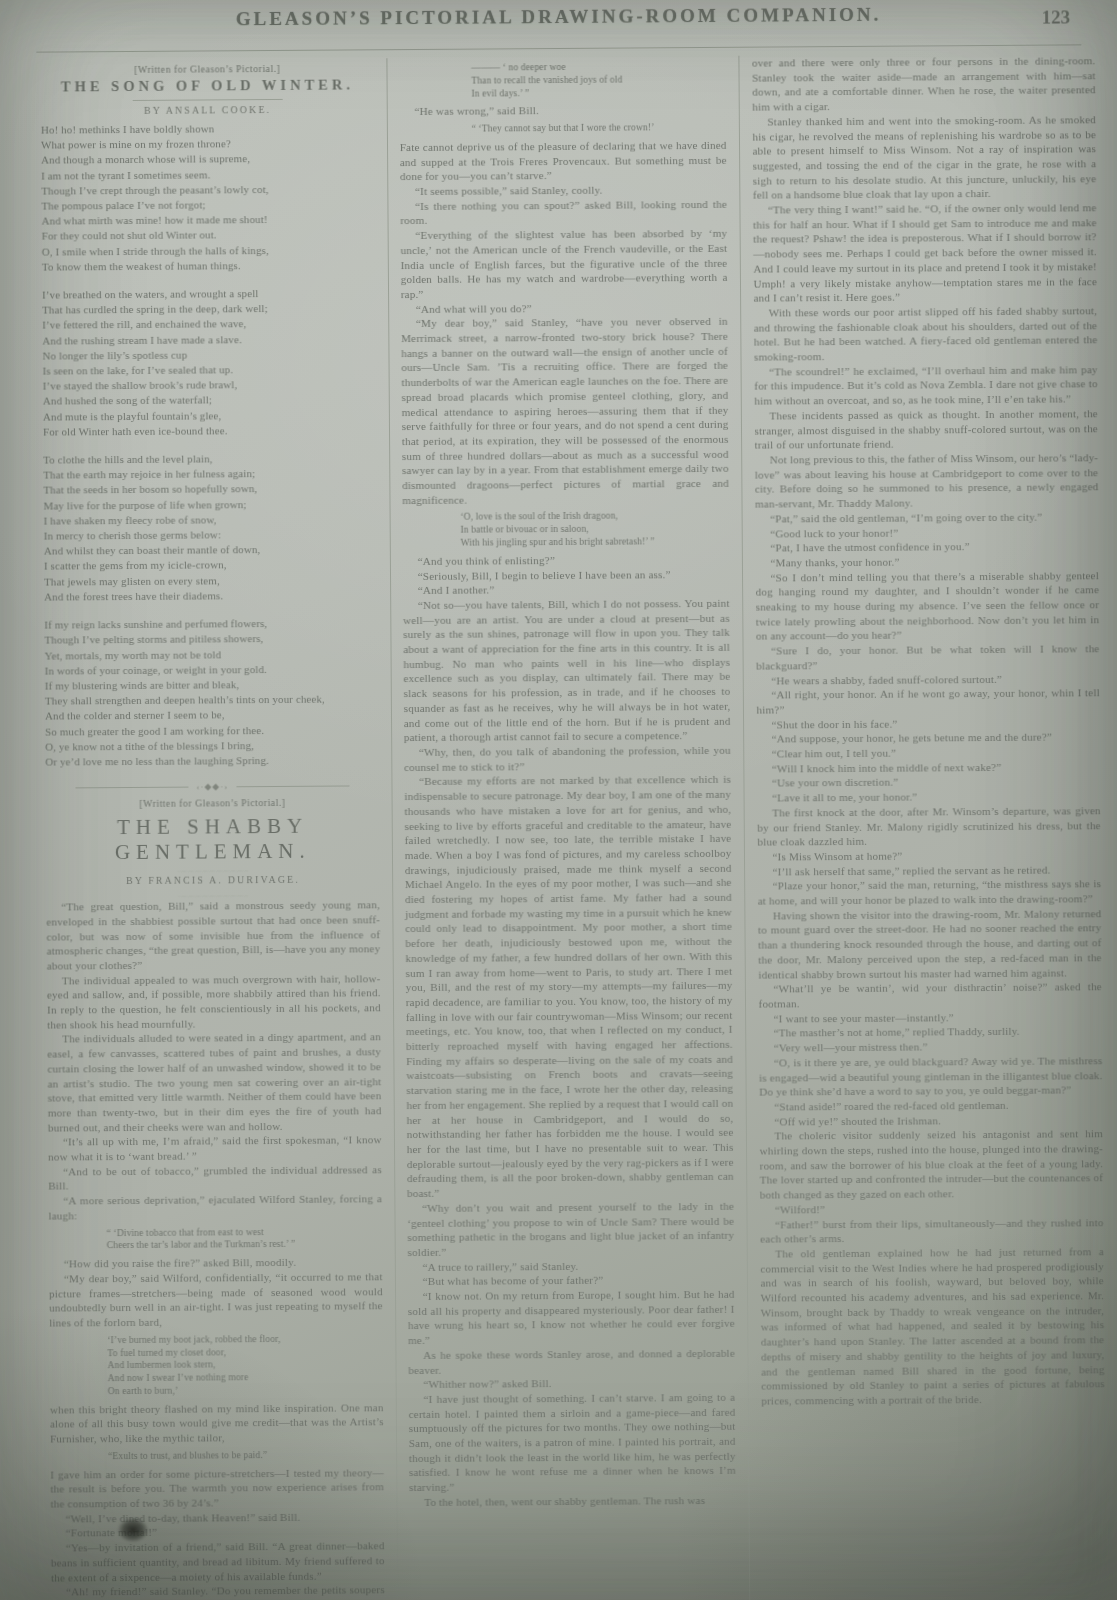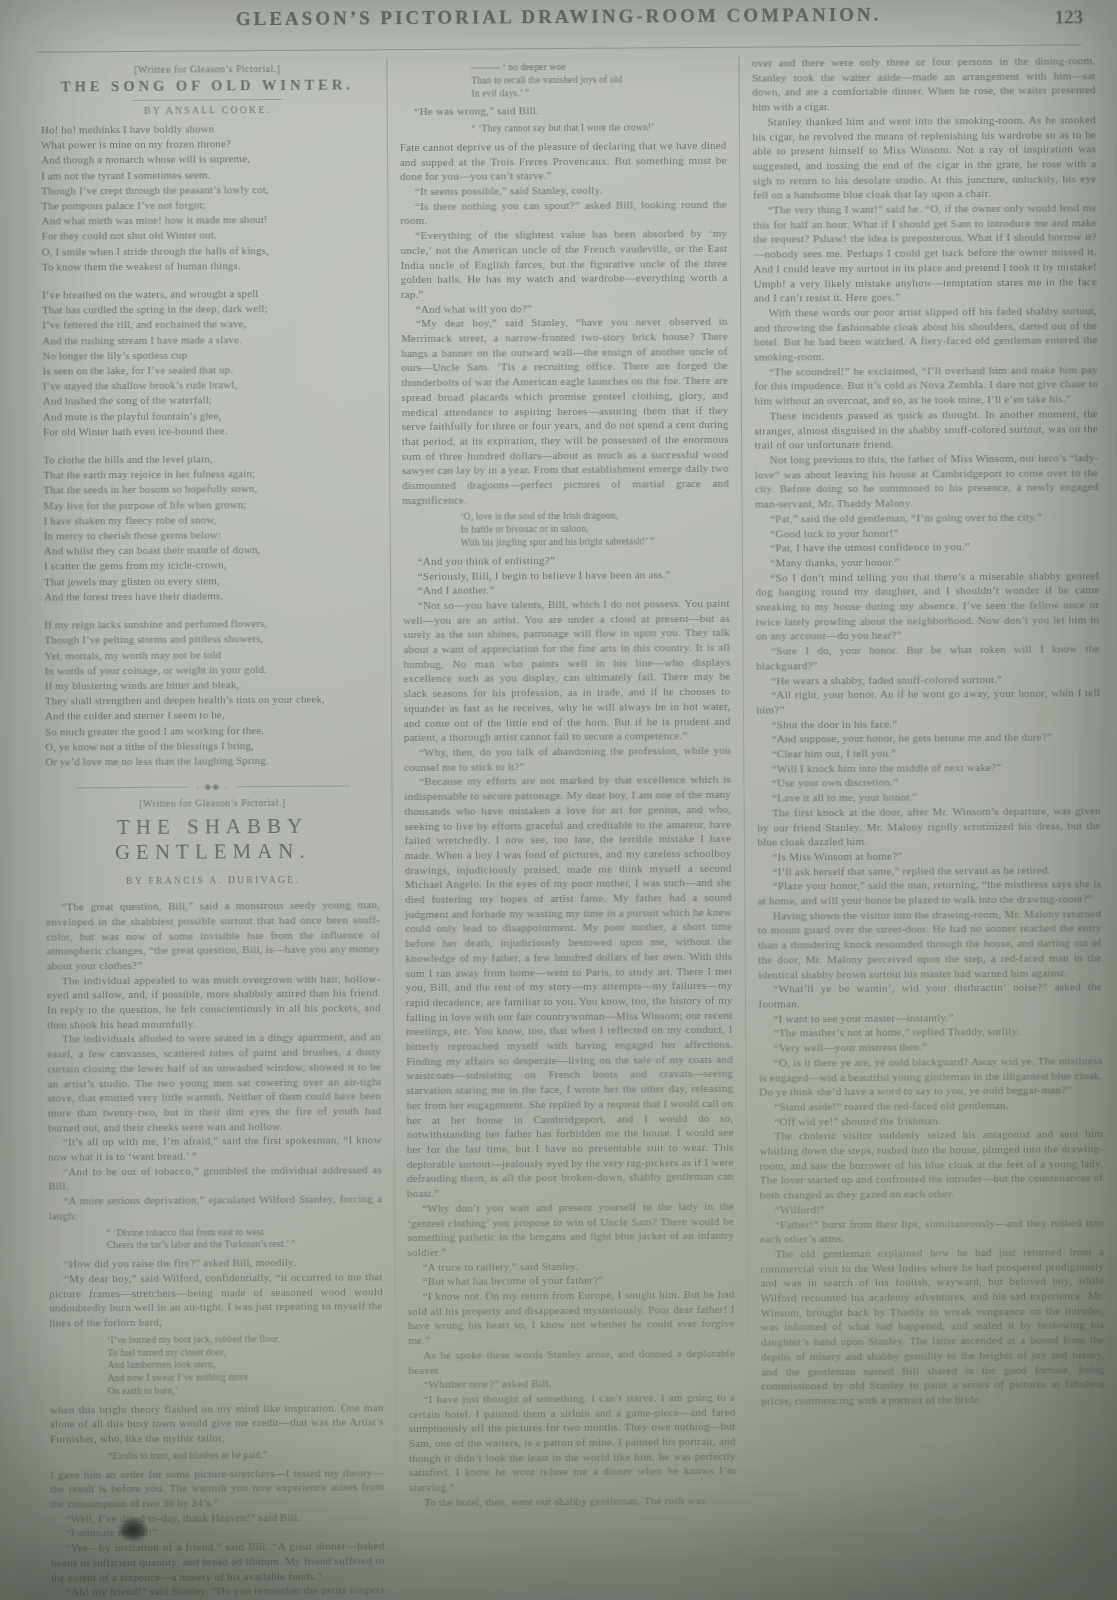--- a/index.html
+++ b/index.html
@@ -22,21 +22,21 @@
                 inset 0 18px 40px rgba(120,125,115,0.18);
   }
   .content { position:relative; transform:rotate(-0.4deg); transform-origin:50% 0; filter:blur(0.32px); }
 
   
   .pageheader { position:relative; height:40px; padding-top:6px; }
   .masthead {
     text-align:center; font-size:19px; font-weight:bold;
     letter-spacing:3px; color:#666b64; text-shadow:0 0 1px rgba(102,107,100,0.55);
   }
-  .pagenum { position:absolute; right:34px; top:10px; font-size:19px; font-weight:bold; color:#6a6f68; }
+  .pagenum { position:absolute; right:47px; top:10px; font-size:19px; font-weight:bold; color:#6a6f68; }
   .head-rule { margin:2px 36px 0 36px; border-bottom:1.6px solid #959b91; }
 
   
   .cols { display:flex; align-items:stretch; padding:8px 22px 0 40px; }
   .col { box-sizing:border-box; }
   .col-left  { width:352px; padding-right:12px; }
   .col-mid   { width:358px; padding:0 12px; border-left:1px solid #9aa096; }
   .col-right { width:364px; padding-left:13px; border-left:1px solid #9aa096; }
 
   .para { margin:0; text-align:justify; text-indent:15px; font-size:11.2px; line-height:14.7px; letter-spacing:0.15px; }

